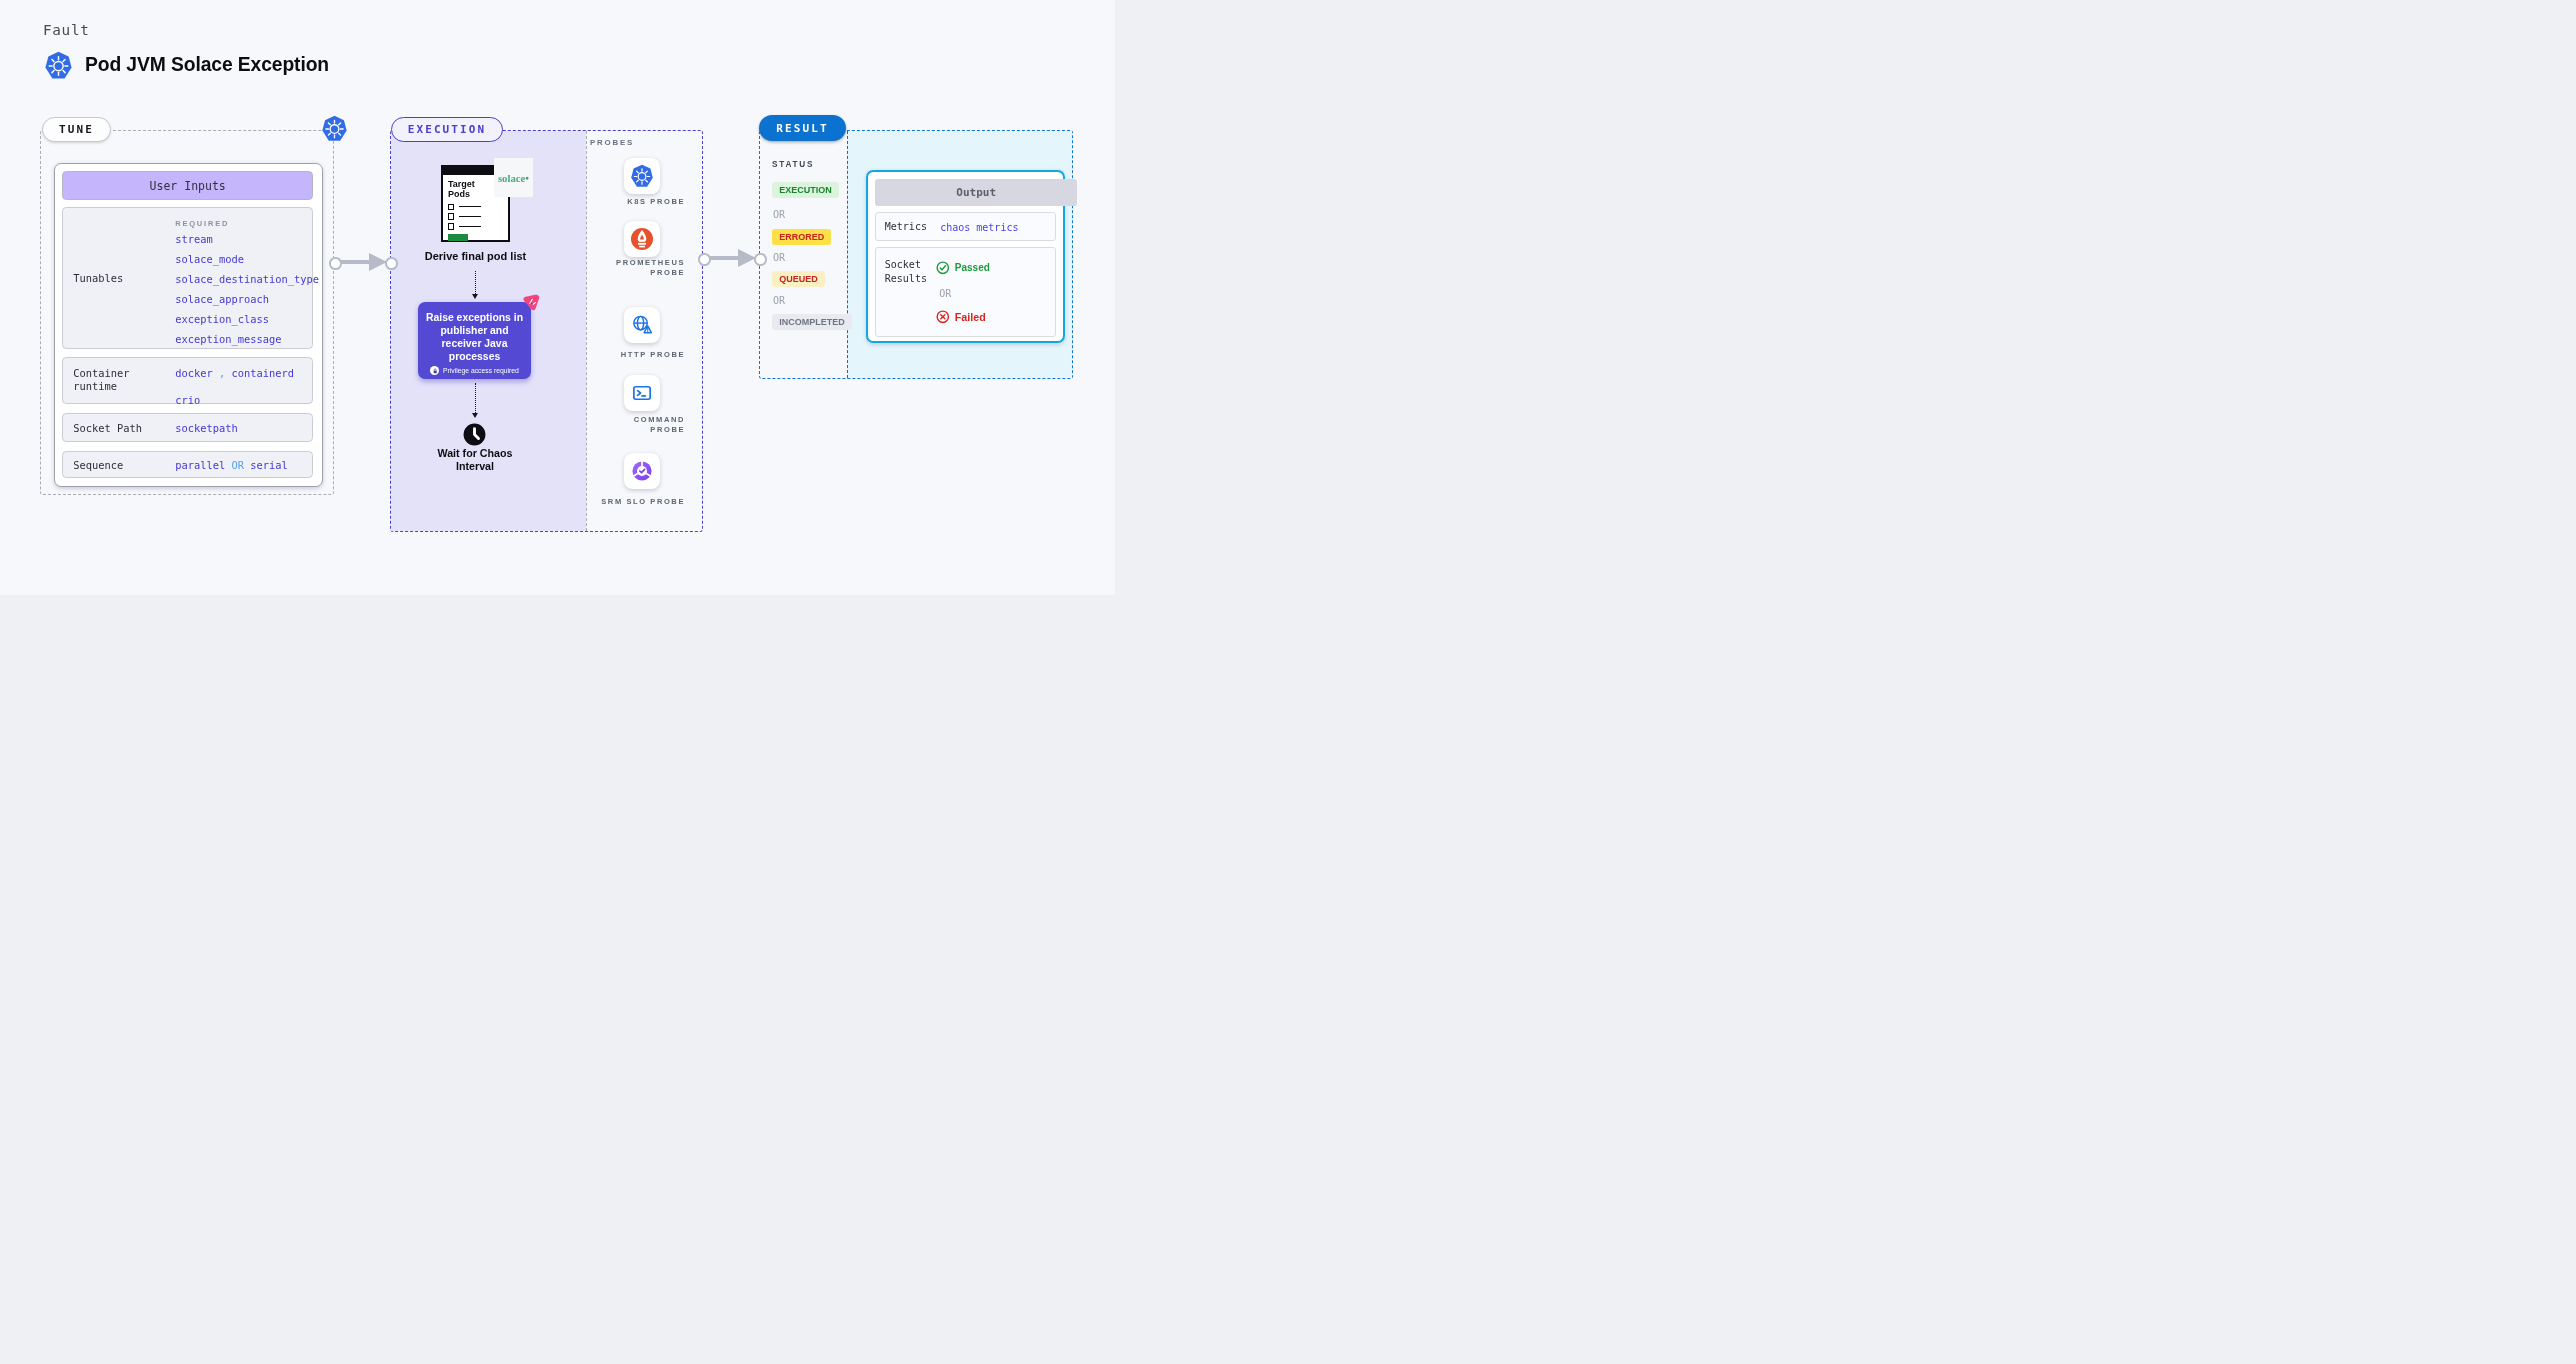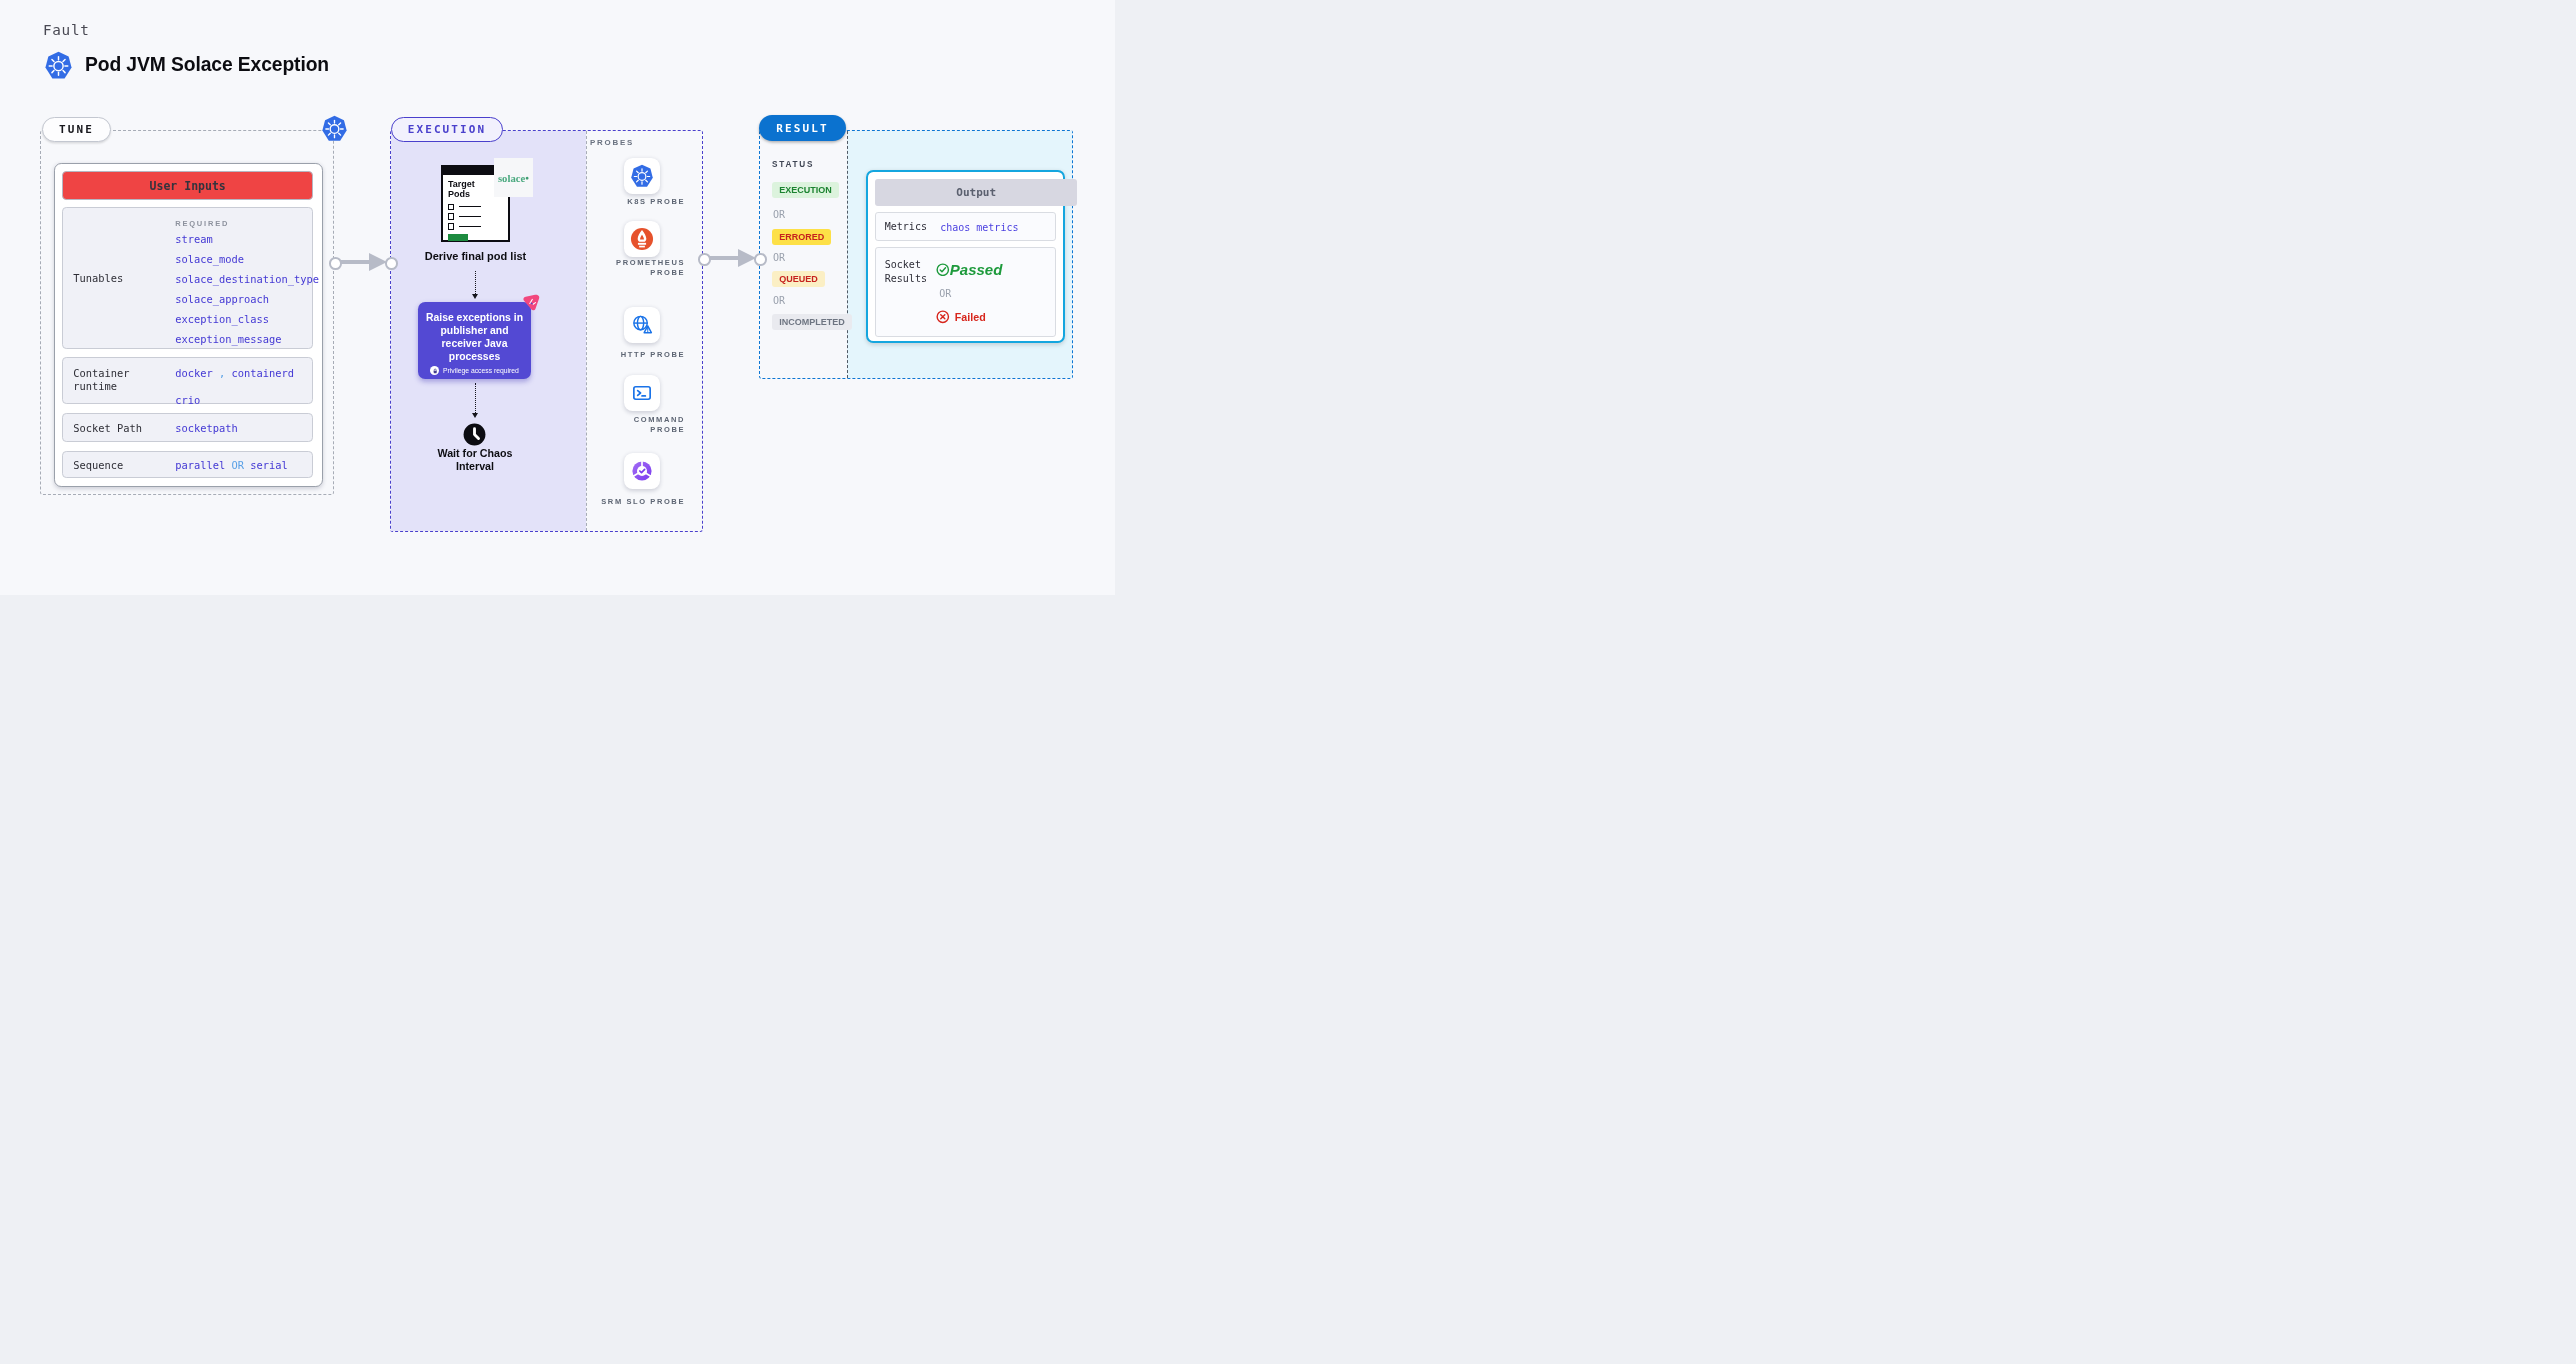--- a/index.html
+++ b/index.html
@@ -25,21 +25,21 @@
 
   
   .pill{display:flex;align-items:center;justify-content:center;border-radius:13px;font-weight:bold;font-size:11px;letter-spacing:2.1px;z-index:6;box-sizing:border-box;}
   .tune-pill{left:42px;top:117px;width:69px;height:25px;background:#fdfdfe;border:1.4px solid #c3c7d0;color:#17171c;box-shadow:0 1.4px 2.1px rgba(0,0,0,.12);}
   .exec-pill{left:391px;top:117px;width:112px;height:25px;background:#f2f1fd;border:1.8px solid #4a40cc;color:#4a40cc;}
   .result-pill{left:759px;top:115px;width:87px;height:26px;background:#0b72cf;color:#fff;box-shadow:0 1.4px 2.9px rgba(0,0,0,.3);}
   .k8s-corner{left:321px;top:115px;width:27px;height:27px;z-index:6;}
 
   
   .ui-card{left:54px;top:163px;width:269px;height:324px;background:#fff;border:1.4px solid #9aa0aa;border-radius:7.2px;box-shadow:0 1.4px 4.3px rgba(20,30,60,.18);box-sizing:border-box;}
-  .ui-head{position:absolute;left:7.2px;top:7.2px;width:251px;height:29px;background:#ef4444;border:0.7px solid #b6b6c2;border-radius:4.3px;display:flex;align-items:center;justify-content:center;font-weight:bold;font-size:11.5px;color:#33333d;box-sizing:border-box;}
+  .ui-head{position:absolute;left:7.2px;top:7.2px;width:251px;height:29px;background:#c4b5fd;border:0.7px solid #b6b6c2;border-radius:4.3px;display:flex;align-items:center;justify-content:center;font-weight:normal;font-size:11.5px;color:#33333d;box-sizing:border-box;}
   .ui-row{position:absolute;left:7.2px;width:251px;background:#f0f1f7;border:0.7px solid #c9ccd5;border-radius:4.3px;box-sizing:border-box;}
   .row-tunables{top:43px;height:142px;}
   .row-runtime{top:193px;height:47px;}
   .row-socket{top:249px;height:29px;}
   .row-sequence{top:287px;height:27px;}
   .row-label{position:absolute;left:10px;font-size:10.4px;color:#2e2e36;line-height:13px;}
   .lbl-mid{top:50%;transform:translateY(-50%);}
   .val-col{position:absolute;left:112px;display:flex;flex-direction:column;}
   .required{font-family:"Liberation Sans",sans-serif;font-size:7.5px;font-weight:bold;letter-spacing:1.8px;color:#8d929e;margin-bottom:5.7px;}
   .tune-val{font-size:10.4px;color:#4338d4;margin-bottom:7.9px;}
@@ -89,21 +89,21 @@
   .or-label{font-family:"DejaVu Sans Mono","Liberation Mono",monospace;font-size:10px;color:#9aa1ad;}
 
   .output-card{left:866px;top:170px;width:199px;height:173px;background:#fff;border:2.1px solid #14a6df;border-radius:7.2px;box-shadow:0 1.4px 4.3px rgba(0,0,0,.15);box-sizing:border-box;}
   .out-head{position:absolute;left:7.2px;top:7.2px;width:202px;height:27px;background:#d7d7e1;border-radius:2.9px;display:flex;align-items:center;justify-content:center;font-weight:bold;font-size:11px;color:#5b606f;}
   .out-row{position:absolute;left:7.2px;width:181px;background:#fafbfe;border:0.7px solid #d9dce2;border-radius:2.9px;box-sizing:border-box;}
   .out-metrics{top:40px;height:29px;}
   .out-probe{top:75px;height:90px;}
   .out-lbl{position:absolute;left:8.6px;font-size:10px;color:#2e2e38;line-height:13.6px;}
   .metrics-val{position:absolute;left:64px;top:50%;transform:translateY(-50%);font-size:10px;color:#4a3fe0;}
   .pr-row{position:absolute;left:60px;display:flex;align-items:center;}
-  .pr-text-pass{font-weight:800;font-size:15px;color:#1d9a3c;font-style:italic;}
+  .pr-text-pass{font-weight:800;font-size:10px;color:#1d9a3c;margin-left:5px;}
   .pr-text-fail{font-weight:800;font-size:10.7px;color:#d7261d;margin-left:5px;}
 </style>
 </head>
 <body>
 
 <div id="canvas">
 
   <div class="abs mono fault-label">Fault</div>
   <svg class="abs k8s-header" viewBox="0 0 100 100">
     <polygon points="50,3 85,19 95,57 71,95 29,95 5,57 15,19" fill="#326ce5"></polygon>

